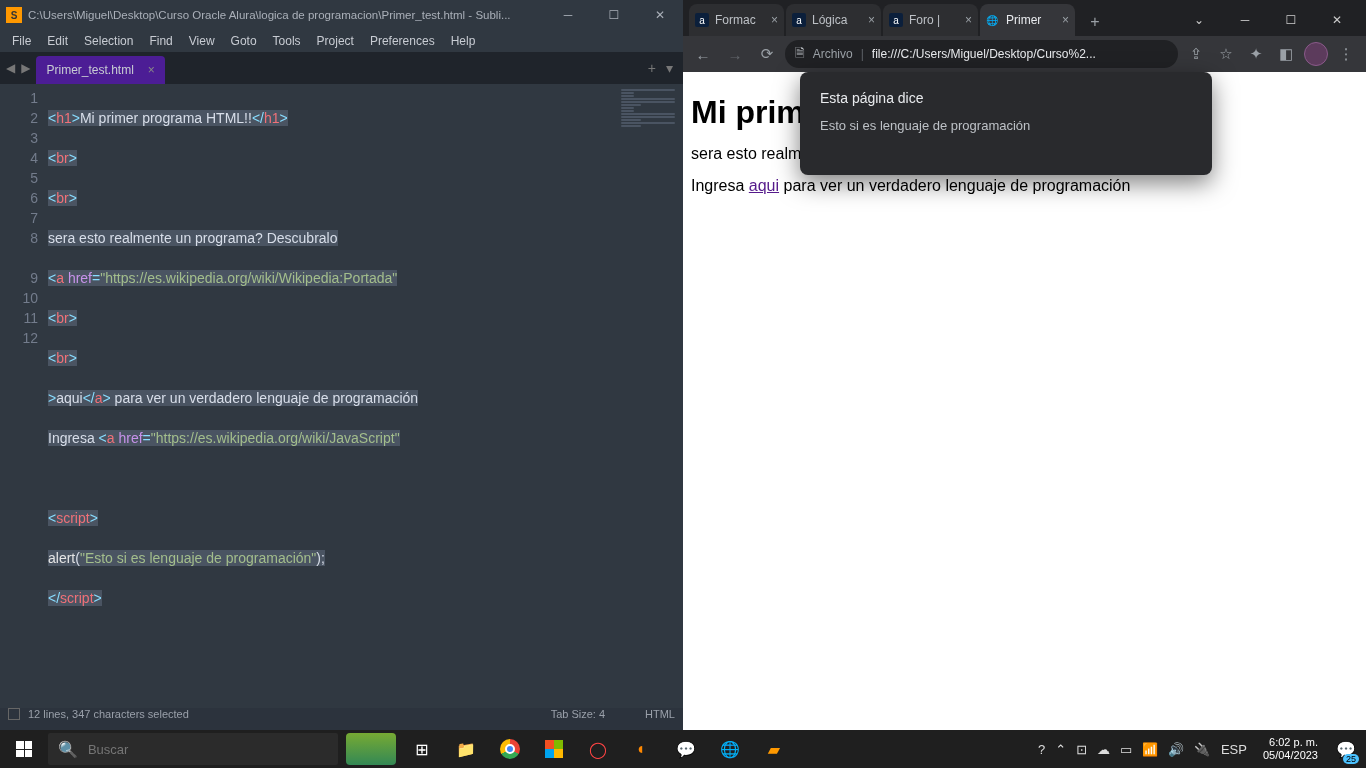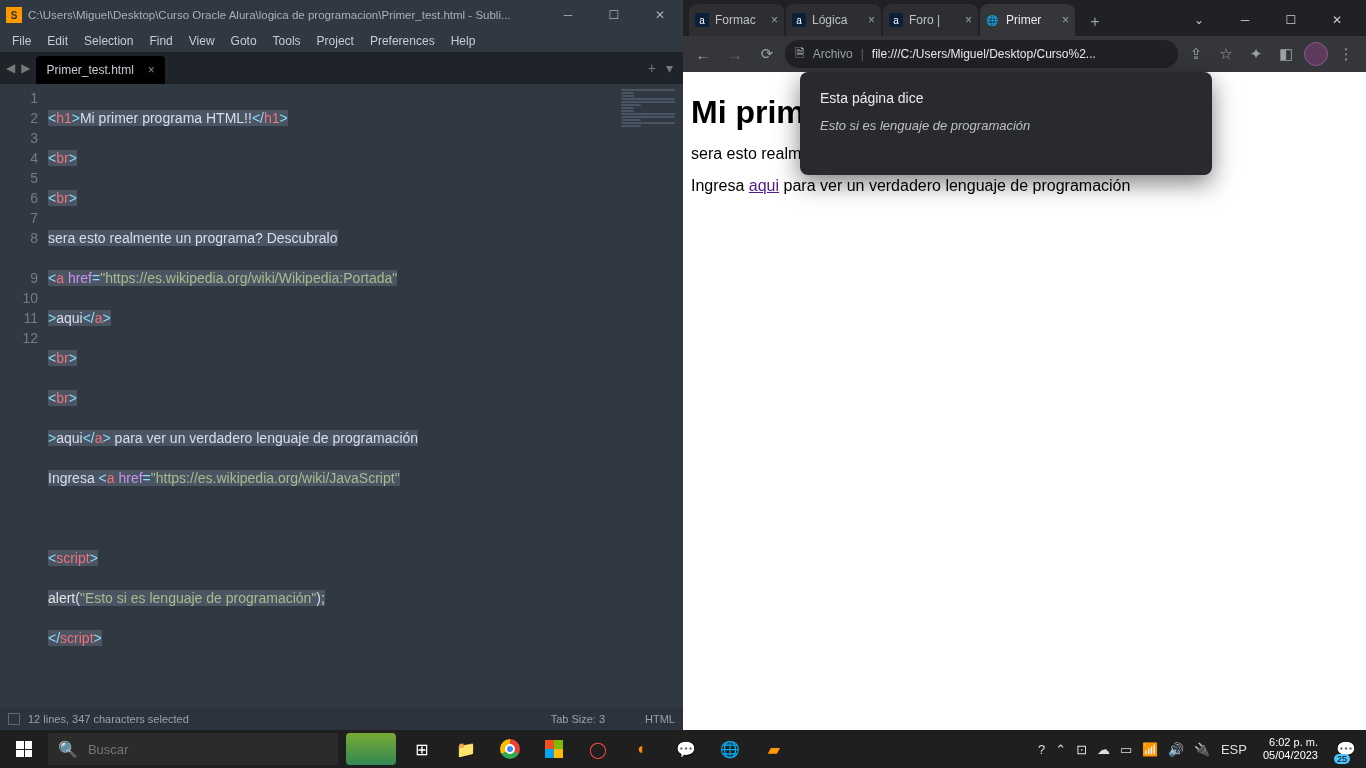--- a/index.html
+++ b/index.html
@@ -8,38 +8,38 @@
 
 .sublime { position: absolute; left: 0; top: 0; width: 683px; height: 730px; background: #303841; color: #d8dee9; display: flex; flex-direction: column; }
 .sublime-titlebar { height: 30px; background: #303841; display: flex; align-items: center; padding-left: 6px; font-size: 11.5px; color: #aab0b9; }
 .sublime-titlebar .ticon { width: 16px; height: 16px; background: #ff9800; margin-right: 6px; display:flex; align-items:center; justify-content:center; font-size:10px; color:#333; font-weight:bold;}
 .sublime-win-controls { display:flex; margin-left:auto; }
 .sublime-win-controls div { width:46px; height:30px; display:flex; align-items:center; justify-content:center; color:#aab0b9; font-size:12px;}
 .sublime-menubar { height: 22px; background:#303841; display:flex; align-items:center; padding:0 4px; font-size:12px; color:#c8ccd3; gap:0; }
 .sublime-menubar span { padding: 2px 8px; }
 .sublime-tabbar { height: 32px; background:#1f242b; display:flex; align-items:center; }
 .nav-arrows { display:flex; padding:0 6px; color:#777; gap:6px; font-size:12px;}
-.sublime-tab { background:#000000; color:#c8ccd3; font-size:12px; height:28px; display:flex; align-items:center; padding:0 10px; gap:14px; border-radius:4px 4px 0 0; margin-top:4px; }
+.sublime-tab { background:#4c1d95; color:#c8ccd3; font-size:12px; height:28px; display:flex; align-items:center; padding:0 10px; gap:14px; border-radius:4px 4px 0 0; margin-top:4px; }
 .sublime-tab .x { color:#888; font-size:12px; }
 .tabbar-right { margin-left:auto; padding-right:10px; color:#777; display:flex; gap:10px; font-size:14px;}
 .sublime-body { flex:1; display:flex; background:#303841; }
 .gutter { width:48px; text-align:right; padding:4px 10px 0 0; font-family:Consolas,monospace; font-size:14px; color:#737c8c; line-height:20px; user-select:none;}
 .gutter div{height:20px;}
 .code { flex:1; padding-top:4px; font-family:Consolas,monospace; font-size:14px; line-height:20px; white-space:pre; position:relative;}
 .code .ln{height:20px;}
 .sel { background:#4a5462; }
 .tag { color:#f07178; }
 .ang { color:#89ddff; }
 .attr { color:#c792ea; }
 .str { color:#a3be8c; }
 .txt { color:#d8dee9; }
 .kw { color:#e5e5e5; }
 .minimap { width:70px; background:#303841; border-left:0; padding:4px 2px;}
 .minimap .mm{height:2px; background:#4a5462; margin:1px 6px; border-radius:1px;}
-.sublime-status { height:22px; background:#2c333d; color:#9aa0aa; font-size:11px; display:flex; align-items:center; padding:0 8px; }
+.sublime-status { height:22px; background:#2c333d; color:#9aa0aa; font-size:11px; display:flex; align-items:flex-start; padding:0 8px; }
 .sublime-status .sq{width:12px;height:12px;border:1px solid #666;margin-right:8px;}
 .sublime-status .sp{flex:1;}
 
 
 .chrome { position:absolute; left:683px; top:0; width:683px; height:730px; background:#fff; display:flex; flex-direction:column; }
 .chrome-top { background:#202124; }
 .chrome-tabstrip{ height:36px; display:flex; align-items:flex-end; padding:0 6px; }
 .ctab { height:32px; min-width:95px; max-width:105px; background:#2d2e31; color:#bdc1c6; font-size:12px; display:flex; align-items:center; padding:0 6px; border-radius:8px 8px 0 0; margin-right:2px; cursor:pointer; }
 .ctab.active{ background:#35363a; color:#e8eaed;}
 .ctab .fav{width:14px;height:14px;margin-right:6px;flex-shrink:0;display:flex;align-items:center;justify-content:center;font-size:10px;}
@@ -56,38 +56,38 @@
 .rightbtns{display:flex;gap:2px;}
 .avatar{width:24px;height:24px;border-radius:50%;background:#5c3b5c;border:1px solid #8a5a8a;}
 .chrome-page{flex:1;background:#fff;color:#000;padding:8px;font-family:'Times New Roman',serif;position:relative;}
 .chrome-page h1{font-size:32px;font-weight:bold;margin:14px 0 14px 0;}
 .chrome-page p{font-size:16px;margin:14px 0;}
 .chrome-page a{color:#551a8b;}
 
 
 .jsdialog{position:absolute; left:800px; top:72px; width:412px; background:#292a2d; color:#e8eaed; border-radius:8px; box-shadow:0 8px 24px rgba(0,0,0,0.5); padding:18px 20px; font-size:13px; z-index:50;}
 .jsdialog .dtitle{font-size:14px;margin-bottom:12px;}
-.jsdialog .dmsg{color:#bdc1c6;margin-bottom:24px;font-style:italic;}
+.jsdialog .dmsg{color:#bdc1c6;margin-bottom:24px;}
 .jsdialog .dbtns{display:flex;justify-content:flex-end;}
 .jsdialog button{background:#8ab4f8;color:#202124;border:none;padding:7px 18px;border-radius:4px;font-size:13px;cursor:pointer;}
 
 
 .taskbar{position:absolute;left:0;bottom:0;width:1366px;height:38px;background:#1f1f1f;display:flex;align-items:center;color:#fff;}
 .start{width:48px;height:38px;display:flex;align-items:center;justify-content:center;}
 .winlogo{width:16px;height:16px;display:grid;grid-template-columns:1fr 1fr;grid-template-rows:1fr 1fr;gap:1px;}
 .winlogo div{background:#fff;}
 .search{height:32px;width:290px;background:#2b2b2b;display:flex;align-items:center;padding:0 10px;border-radius:2px;gap:10px;margin-right:4px;}
 .search input{background:transparent;border:none;color:#ccc;font-size:13px;flex:1;outline:none;}
 .dino{width:50px;height:32px;margin:0 4px;background:linear-gradient(#7a3,#385);border-radius:4px;}
 .tb-icon{width:44px;height:38px;display:flex;align-items:center;justify-content:center;font-size:16px;}
 .tb-spacer{flex:1;}
 .systray{display:flex;align-items:center;gap:10px;padding:0 8px;color:#ddd;font-size:13px;}
 .clock{text-align:right;font-size:11px;line-height:13px;padding:0 8px;}
 .notif{width:40px;height:38px;display:flex;align-items:center;justify-content:center;position:relative;}
-.notif .badge{position:absolute;bottom:4px;right:16px;background:#4cc2ff;color:#000;font-size:9px;padding:0 3px;border-radius:6px;}
+.notif .badge{position:absolute;bottom:4px;right:7px;background:#4cc2ff;color:#000;font-size:9px;padding:0 3px;border-radius:6px;}
 
 
 .ic-explorer{color:#f8d775;}
 .ic-chrome{background:conic-gradient(#ea4335 0 120deg,#34a853 120deg 240deg,#fbbc05 240deg 360deg);width:20px;height:20px;border-radius:50%;position:relative;}
 .ic-chrome::after{content:"";position:absolute;inset:5px;background:#4285f4;border-radius:50%;border:2px solid #fff;}
 .ic-ms{display:grid;grid-template-columns:1fr 1fr;grid-template-rows:1fr 1fr;width:18px;height:18px;}
 .ic-ms div:nth-child(1){background:#f25022;} .ic-ms div:nth-child(2){background:#7fba00;} .ic-ms div:nth-child(3){background:#00a4ef;} .ic-ms div:nth-child(4){background:#ffb900;}
 </style>
 </head>
 <body>
@@ -143,21 +143,20 @@
         <div>10</div>
         <div>11</div>
       <div>12</div>
     </div>
     <div class="code">
 <div class="ln"><span class="sel"><span class="ang">&lt;</span><span class="tag">h1</span><span class="ang">&gt;</span><span class="txt">Mi primer programa HTML!!</span><span class="ang">&lt;/</span><span class="tag">h1</span><span class="ang">&gt;</span></span></div>
 <div class="ln"><span class="sel"><span class="ang">&lt;</span><span class="tag">br</span><span class="ang">&gt;</span></span></div>
 <div class="ln"><span class="sel"><span class="ang">&lt;</span><span class="tag">br</span><span class="ang">&gt;</span></span></div>
 <div class="ln"><span class="sel"><span class="txt">sera esto realmente un programa? Descubralo</span></span></div>
 <div class="ln"><span class="sel"><span class="ang">&lt;</span><span class="tag">a</span> <span class="attr">href</span><span class="ang">=</span><span class="str">"https://es.wikipedia.org/wiki/Wikipedia:Portada"</span></span></div>
-<div class="ln"><span class="sel"><span class="ang">&gt;</span><span class="txt">aqui</span><span class="ang">&lt;/</span><span class="tag">a</span><span class="ang">&gt;</span></span></div>
 <div class="ln"><span class="sel"><span class="ang">&lt;</span><span class="tag">br</span><span class="ang">&gt;</span></span></div>
 <div class="ln"><span class="sel"><span class="ang">&lt;</span><span class="tag">br</span><span class="ang">&gt;</span></span></div>
 <div class="ln"><span class="sel"><span class="ang">&gt;</span><span class="txt">aqui</span><span class="ang">&lt;/</span><span class="tag">a</span><span class="ang">&gt;</span><span class="txt"> para ver un verdadero lenguaje de programación</span></span></div>
 <div class="ln"><span class="sel"><span class="txt">Ingresa </span><span class="ang">&lt;</span><span class="tag">a</span> <span class="attr">href</span><span class="ang">=</span><span class="str">"https://es.wikipedia.org/wiki/JavaScript"</span></span></div>
 <div class="ln"></div>
 <div class="ln"><span class="sel"><span class="ang">&lt;</span><span class="tag">script</span><span class="ang">&gt;</span></span></div>
 <div class="ln"><span class="sel"><span class="kw">alert</span><span class="txt">(</span><span class="str">"Esto si es lenguaje de programación"</span><span class="txt">);</span></span></div>
 <div class="ln"><span class="sel"><span class="ang">&lt;/</span><span class="tag">script</span><span class="ang">&gt;</span></span></div>
     </div>
     <div class="minimap">
@@ -173,21 +172,21 @@
       <div class="mm"></div>
         <div class="mm" style="width:30%"></div>
         <div class="mm"></div>
         <div class="mm" style="width:30%"></div>
     </div>
   </div>
   <div class="sublime-status">
     <div class="sq"></div>
     <span>12 lines, 347 characters selected</span>
     <span class="sp"></span>
-    <span style="margin-right:40px;">Tab Size: 3</span>
+    <span style="margin-right:40px;">Tab Size: 4</span>
     <span>HTML</span>
   </div>
 </div>
 
 <div class="chrome">
   <div class="chrome-top">
     <div class="chrome-tabstrip">
       <div class="ctab">
           <span class="fav" style="background:#0b1f3b;color:#fff;border-radius:2px;">a</span>
           <span class="tlabel">Formac</span>

